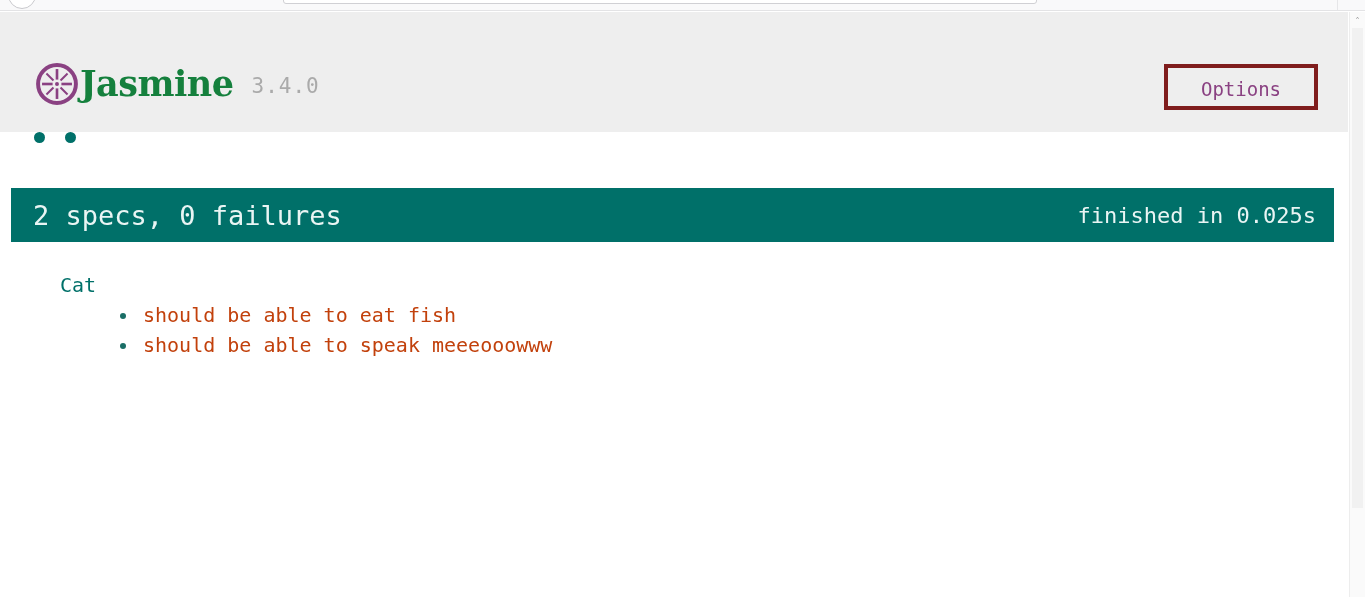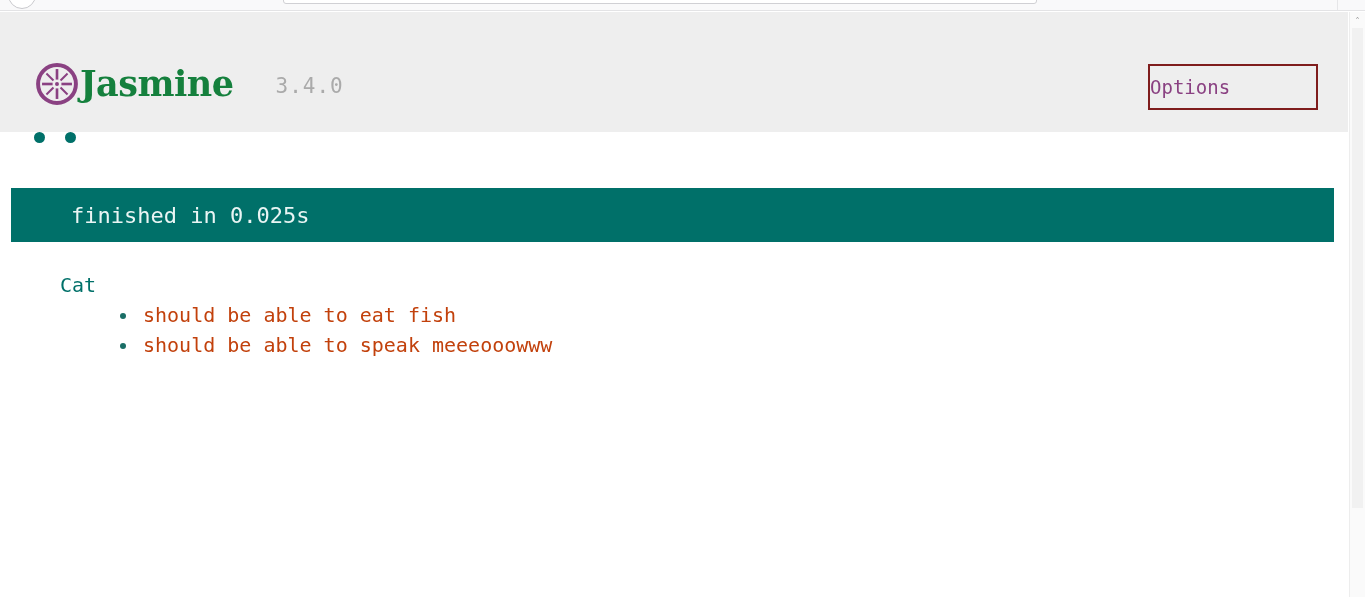--- a/index.html
+++ b/index.html
@@ -134,41 +134,41 @@
     font-family: "DejaVu Serif", serif;
     font-weight: bold;
     font-size: 35px;
     line-height: 1;
     color: #15803d;
     letter-spacing: -0.5px;
     margin-left: 1px;
     margin-top: -2px;
   }
   .version {
-    margin-left: 42px;
+    margin-left: 18px;
     font-family: "DejaVu Sans Mono", monospace;
     font-size: 21px;
     color: #aaaaaa;
     letter-spacing: 1px;
     margin-top: 3px;
   }
 
   .options-button {
     position: absolute;
     right: 30px;
     top: 52px;
-    width: 170px;
+    width: 154px;
     height: 46px;
-    border: 2px solid #7f1d1d;
+    border: 4px solid #7f1d1d;
     background: transparent;
     color: #8a4182;
     font-family: "DejaVu Sans Mono", monospace;
     font-size: 19px;
     line-height: 42px;
-    text-align: left;
+    text-align: center;
     box-sizing: border-box;
     cursor: pointer;
     padding: 0;
   }
 
   
   .symbol-summary {
     position: absolute;
     left: 33px;
     top: 118px;
@@ -307,20 +307,21 @@
 
       <button class="options-button">Options</button>
     </div>
 
     <ul class="symbol-summary">
       <li class="passed"></li>
       <li class="passed"></li>
     </ul>
 
     <div class="alert">
+      <span class="bar-counts">2 specs, 0 failures</span>
       <span class="bar-duration">finished in 0.025s</span>
     </div>
 
     <div class="results">
       <ul class="suite">
         <li class="suite-name">Cat</li>
         <li>
           <ul class="specs">
             <li class="spec">should be able to eat fish</li>
             <li class="spec">should be able to speak meeeooowww</li>

